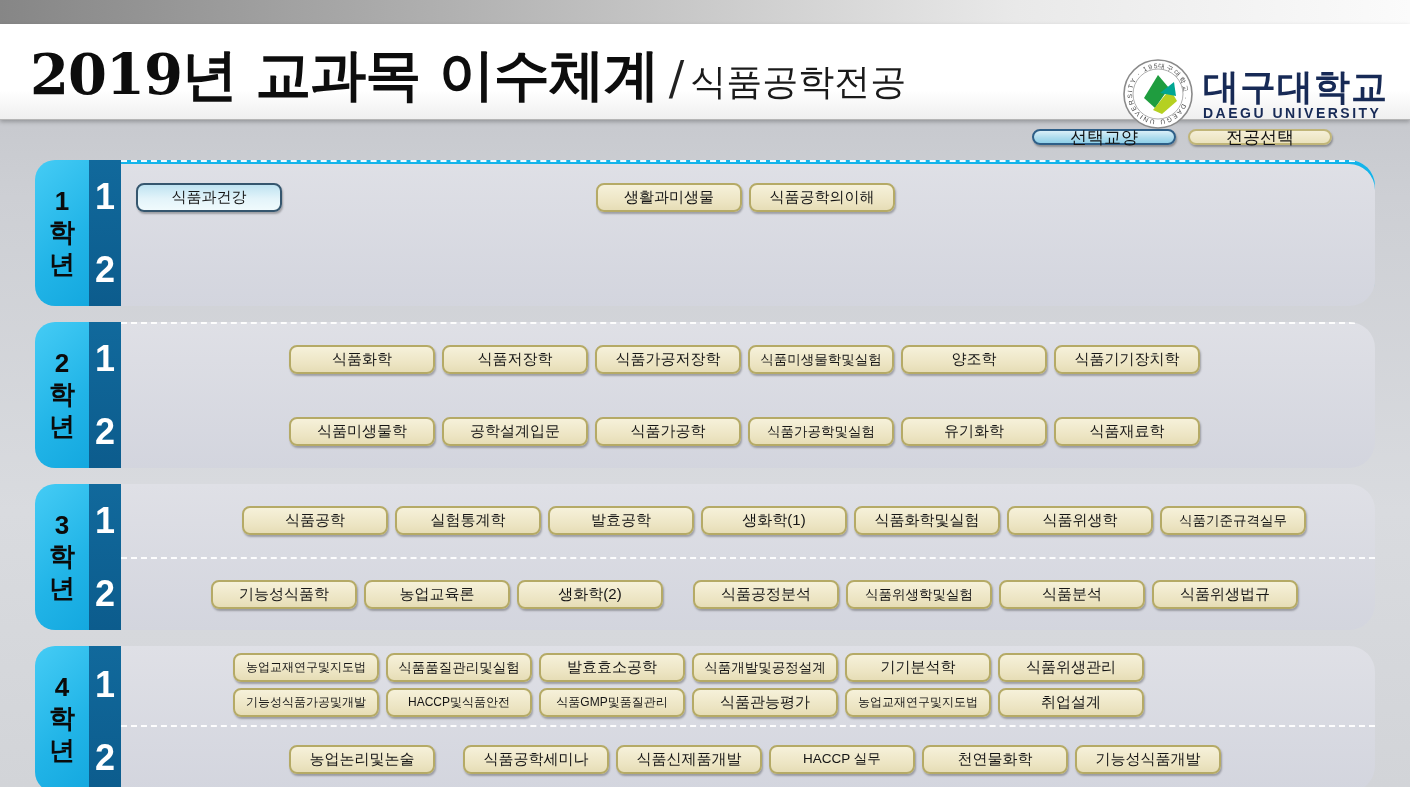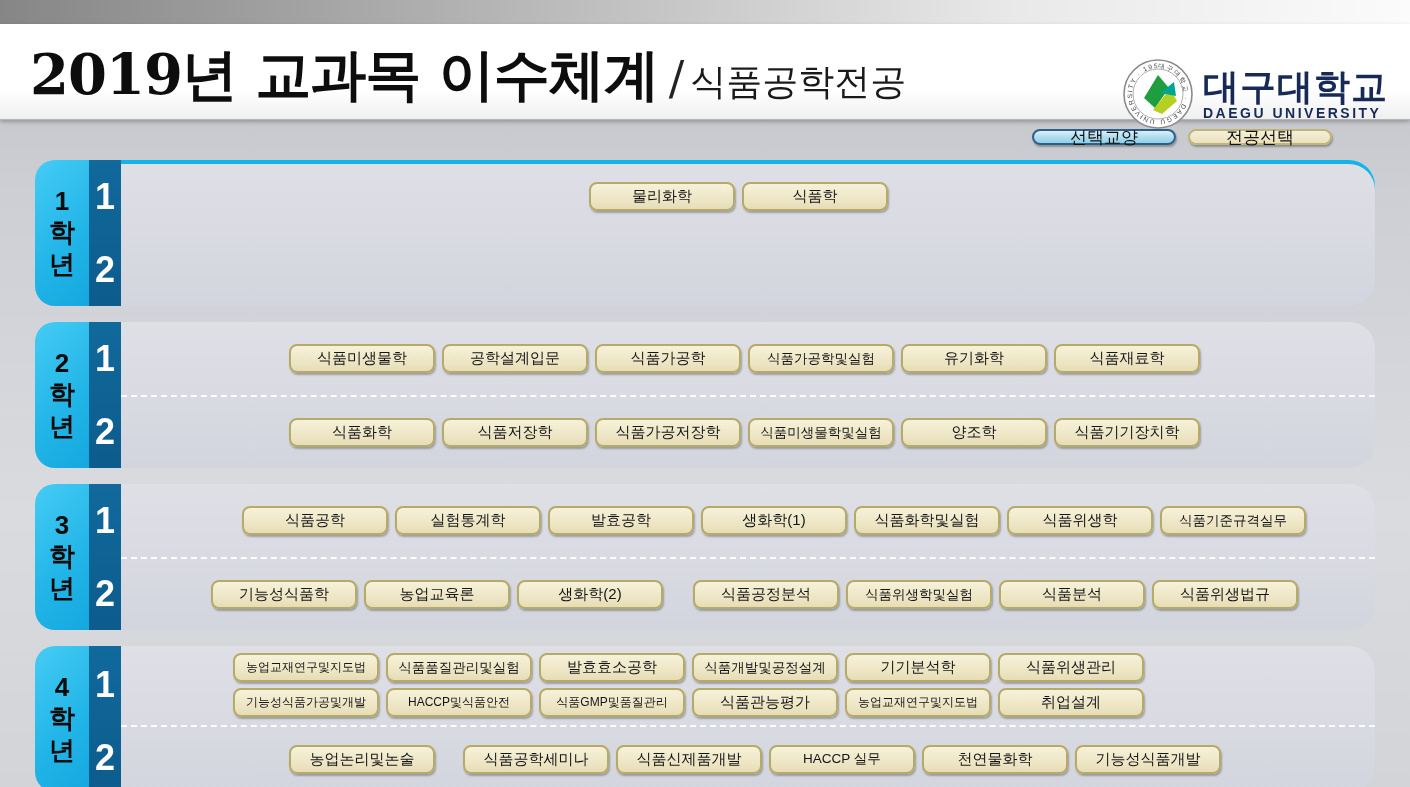--- a/index.html
+++ b/index.html
@@ -130,57 +130,58 @@
         <div class="year-label">
           <div>1</div>
           <div>학</div>
           <div>년</div>
         </div>
         <div class="strip">
           <div class="snum">1</div>
           <div class="snum">2</div>
         </div>
         <div class="content">
-          <div class="sem y1s1">
-            <div class="row">
-              <div class="course tan">물리화학</div>
-              <div class="course tan">식품학</div>
+          <div class="sem sem2 y1s2">
+            <div class="row">
+              <div class="course blue">식품과건강</div>
+              <div class="course tan">생활과미생물</div>
+              <div class="course tan">식품공학의이해</div>
             </div>
           </div>
         </div>
       </div>
       <div class="section">
         <div class="year-label">
           <div>2</div>
           <div>학</div>
           <div>년</div>
         </div>
         <div class="strip">
           <div class="snum">1</div>
           <div class="snum">2</div>
         </div>
         <div class="content">
+          <div class="sem sem2 y2s2">
+            <div class="row">
+              <div class="course tan">식품화학</div>
+              <div class="course tan">식품저장학</div>
+              <div class="course tan">식품가공저장학</div>
+              <div class="course tan sz-s">식품미생물학및실험</div>
+              <div class="course tan">양조학</div>
+              <div class="course tan">식품기기장치학</div>
+            </div>
+          </div>
           <div class="sem y2s1">
             <div class="row">
               <div class="course tan">식품미생물학</div>
               <div class="course tan">공학설계입문</div>
               <div class="course tan">식품가공학</div>
               <div class="course tan sz-s">식품가공학및실험</div>
               <div class="course tan">유기화학</div>
               <div class="course tan">식품재료학</div>
-            </div>
-          </div>
-          <div class="sem sem2 y2s2">
-            <div class="row">
-              <div class="course tan">식품화학</div>
-              <div class="course tan">식품저장학</div>
-              <div class="course tan">식품가공저장학</div>
-              <div class="course tan sz-s">식품미생물학및실험</div>
-              <div class="course tan">양조학</div>
-              <div class="course tan">식품기기장치학</div>
             </div>
           </div>
         </div>
       </div>
       <div class="section">
         <div class="year-label">
           <div>3</div>
           <div>학</div>
           <div>년</div>
         </div>

